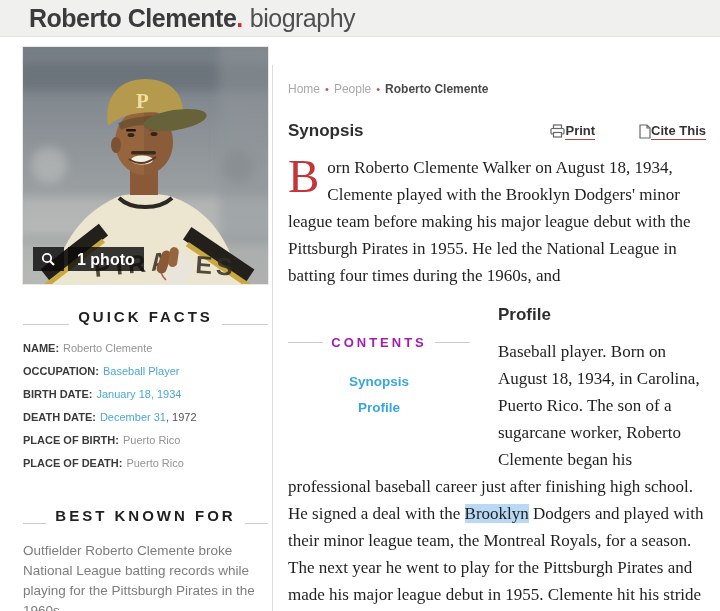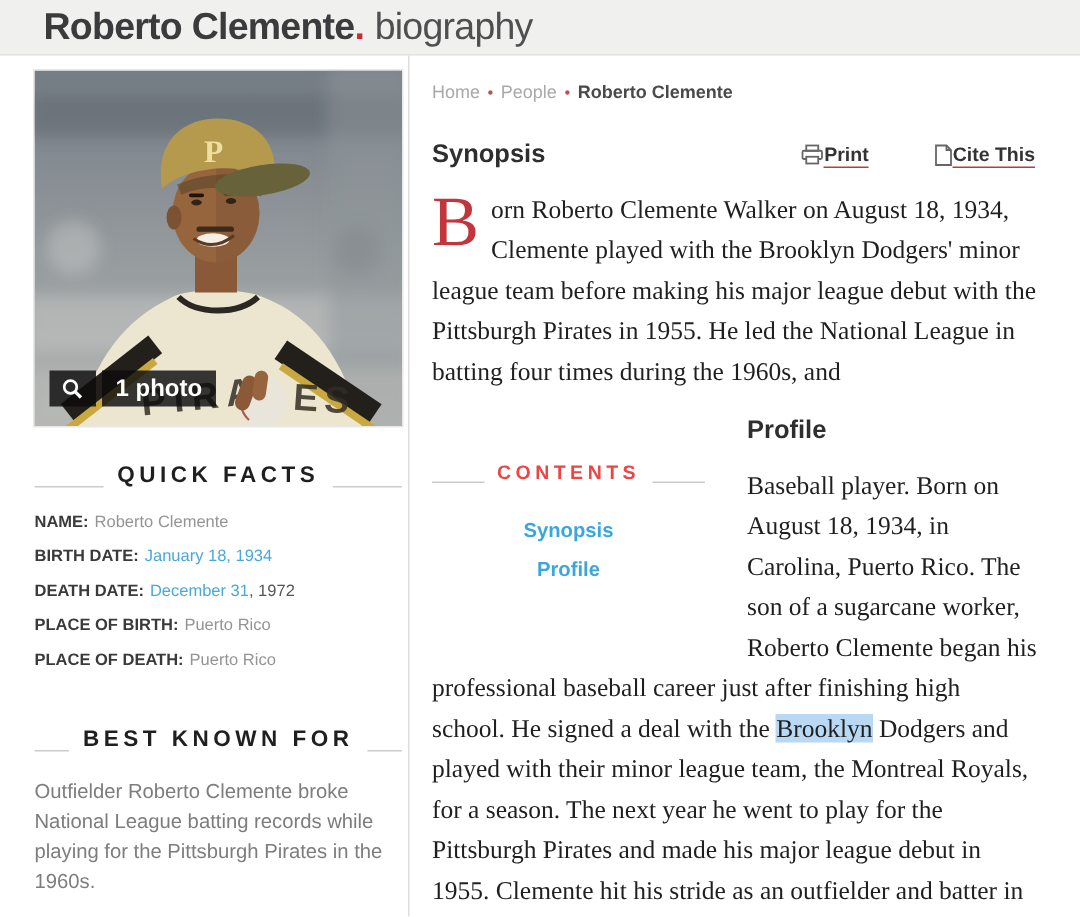--- a/index.html
+++ b/index.html
@@ -15,21 +15,21 @@
     display:flex; align-items:center; padding-left:29px;
   }
   .logo { font-size:25px; letter-spacing:-0.5px; cursor:pointer; white-space:nowrap; }
   .logo-main { font-weight:bold; color:#3b3b3d; }
   .logo-dot  { font-weight:bold; color:#cc2b36; margin-right:7px; }
   .logo-suffix { font-weight:normal; color:#4f4f51; }
 
   
   .columns { display:flex; height:574px; }
   .sidebar { flex:none; width:272px; padding:10px 4px 0 23px; }
-  .content { flex:1; border-left:1px solid #dddddd; padding:8px 26px 0 13px; }
+  .content { flex:1; border-left:1px solid #dddddd; padding:8px 10px 0 13px;margin-top:28px; }
 
   
   .photo-wrap { position:relative; width:245px; height:237px; background:#9aa0a4; outline:1px solid #e8e8e8; }
   .photo-wrap svg { display:block; }
   .photo-overlay { position:absolute; left:10px; bottom:13px; display:flex; gap:4px; }
   .zoom-btn {
     width:31px; height:24px; background:rgba(12,12,12,.82);
     display:flex; align-items:center; justify-content:center; cursor:pointer;
   }
   .photo-count {
@@ -75,22 +75,22 @@
   .dropcap {
     float:left; font-family:"Liberation Serif", serif;
     font-size:47px; line-height:38px; color:#c2363b; padding:3px 8px 0 0;
   }
   .hl { background:#b9d8f3; }
 
   
   .profile-sec { margin:4px 2px 0 2px; }
   .contents-box { float:left; width:182px; margin:30px 28px 32px 0; text-align:center; }
   .contents-title {
-    display:flex; align-items:flex-end; gap:8px;
-    font-size:13px; font-weight:bold; letter-spacing:3px; color:#ef4444; margin:0 0 24px;
+    display:flex; align-items:center; gap:8px;
+    font-size:13px; font-weight:bold; letter-spacing:3px; color:#a21caf; margin:0 0 24px;
     white-space:nowrap;
   }
   .contents-title::before, .contents-title::after { content:""; flex:1; height:1px; background:#cccccc; }
   .contents-link { display:block; color:#3aa7dc; font-weight:bold; font-size:13.5px; text-decoration:none; margin-bottom:11px; cursor:pointer; }
   .profile-head { font-size:17px; font-weight:bold; color:#2e2e2e; margin:16px 0 13px; }
   .prof { margin:0; }
 </style>
 </head>
 <body>
 
@@ -172,20 +172,23 @@
 
     <h3 class="rule-title">
         <span>QUICK FACTS</span>
       </h3>
 
     <div class="facts">
       <div class="fact-row">
         <span class="fact-label">NAME:</span><span class="fact-value">Roberto Clemente</span>
       </div>
       <div class="fact-row">
+        <span class="fact-label">OCCUPATION:</span><a class="fact-link">Baseball Player</a>
+      </div>
+      <div class="fact-row">
         <span class="fact-label">BIRTH DATE:</span><a class="fact-link">January 18, 1934</a>
       </div>
       <div class="fact-row">
         <span class="fact-label">DEATH DATE:</span><a class="fact-link">December 31</a><span class="fact-dark">, 1972</span>
       </div>
       <div class="fact-row">
         <span class="fact-label">PLACE OF BIRTH:</span><span class="fact-value">Puerto Rico</span>
       </div>
       <div class="fact-row">
         <span class="fact-label">PLACE OF DEATH:</span><span class="fact-value">Puerto Rico</span>

